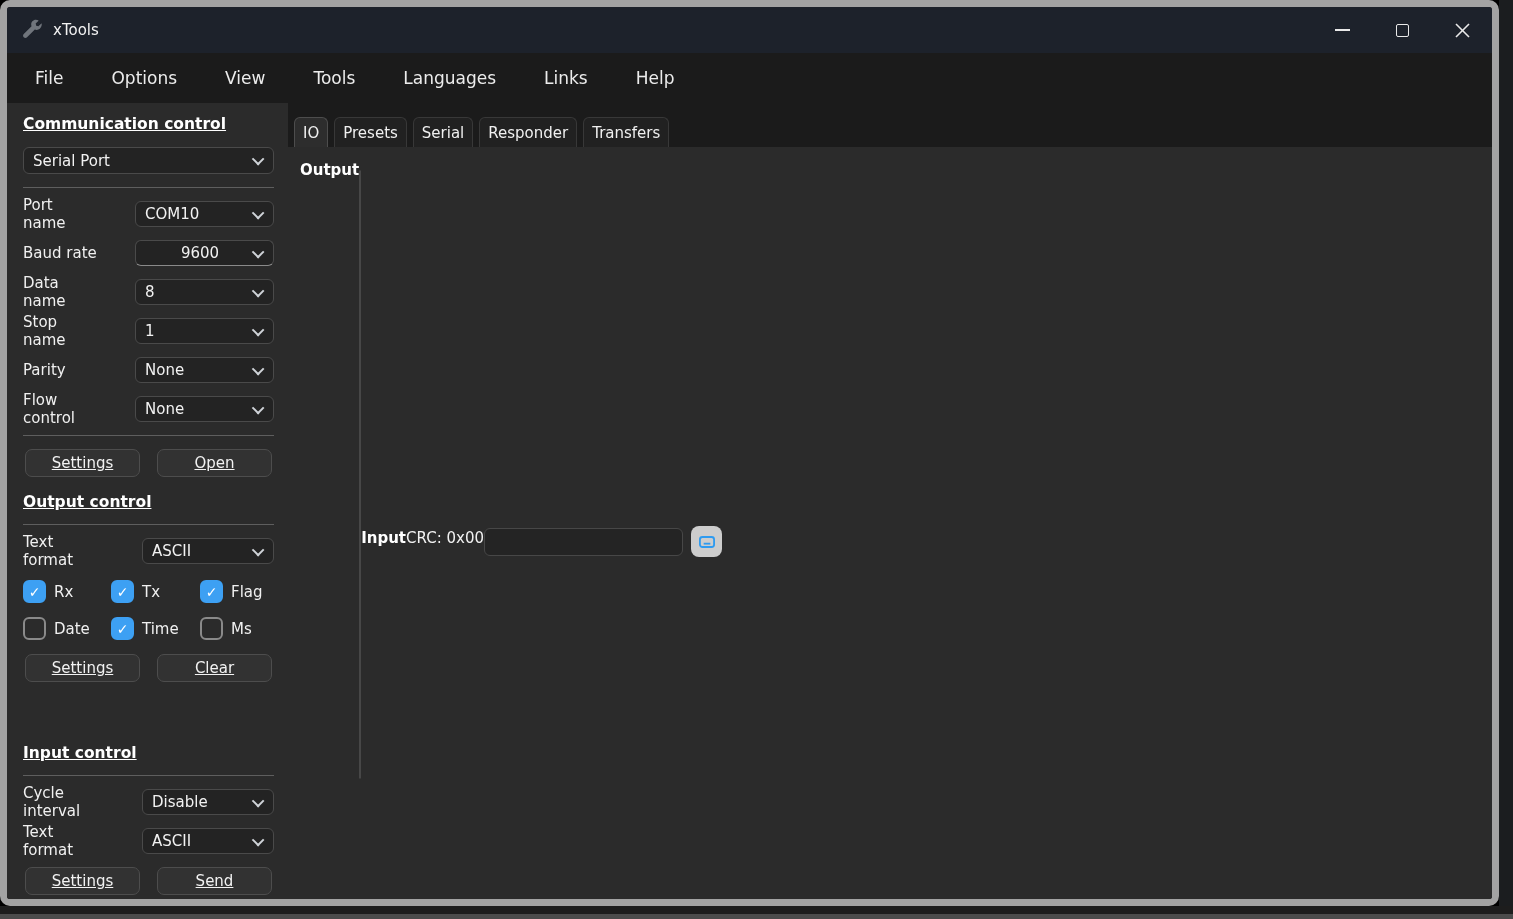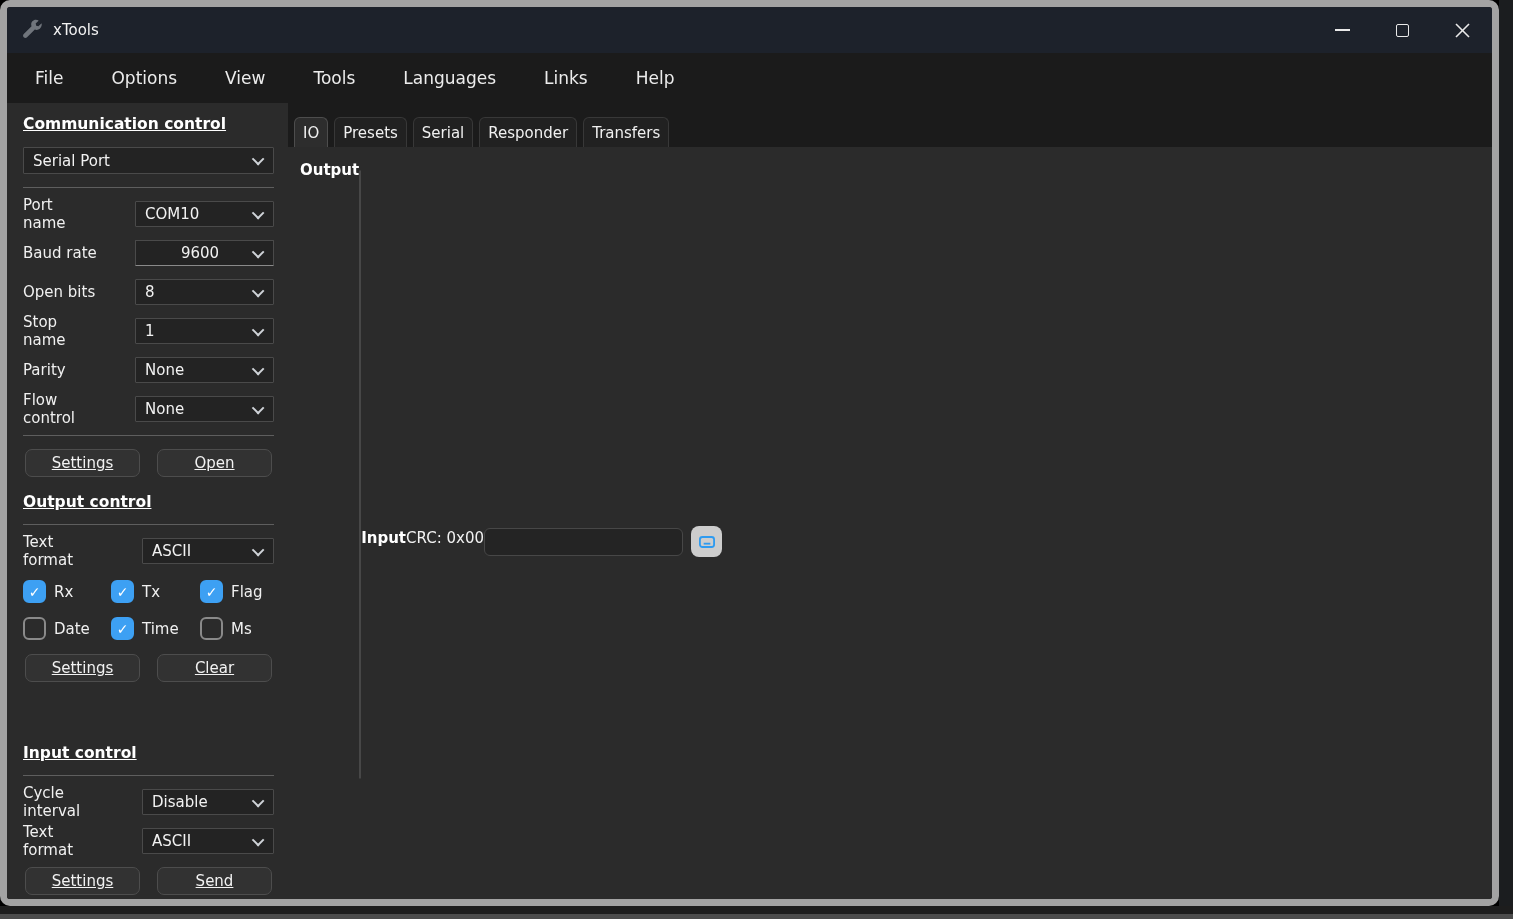--- a/index.html
+++ b/index.html
@@ -26,21 +26,21 @@
   .menubar { height:50px; background:#1b1b1b; display:flex; align-items:center; padding-left:4px; }
   .menu-item { color:#ececec; font-size:17px; padding:0 24px; cursor:default; }
 
   
   .content { display:flex; height:810px; background:#2b2b2b; }
 
   
   .sidebar { width:281px; padding:12px 14px 0 16px; background:#2b2b2b; flex-shrink:0; }
   .section-title { color:#ffffff; font-size:15.5px; font-weight:bold;text-decoration:underline; }
   .sep { border:none; border-top:1px solid #5e5e5e; margin:13px 0; }
-  .dd { background:#232323; border:1px solid #4a4a4a; border-radius:1px; height:27px;
+  .dd { background:#232323; border:1px solid #4a4a4a; border-radius:6px; height:27px;
         display:flex; align-items:center; padding:0 9px; color:#f2f2f2; font-size:15px; }
   .dd .dd-val { flex:1; white-space:nowrap; overflow:hidden; }
   .dd.center .dd-val { text-align:center; }
   .dd.underline { border-bottom-color:#8a8a8a; }
   .chev { width:9px; height:9px; border-left:2px solid #cfd3d8; border-bottom:2px solid #cfd3d8;
           transform:rotate(-45deg) translateY(-2px); flex-shrink:0; }
   .full { width:100%; margin-top:14px; }
   .row { display:flex; align-items:center; height:26px; margin-bottom:13px;gap:35px; }
   .row label { flex:1; color:#f0f0f0; font-size:15px; }
   .row .dd { width:139px; height:26px; }
@@ -139,21 +139,21 @@
           </div>
         </div>
         <div class="row">
           <label>Baud rate</label>
           <div class="dd center underline">
             <span class="dd-val">9600</span>
             <span class="chev"></span>
           </div>
         </div>
         <div class="row">
-          <label>Open bits</label>
+          <label>Data name</label>
           <div class="dd">
             <span class="dd-val">8</span>
             <span class="chev"></span>
           </div>
         </div>
         <div class="row">
           <label>Stop name</label>
           <div class="dd">
             <span class="dd-val">1</span>
             <span class="chev"></span>

